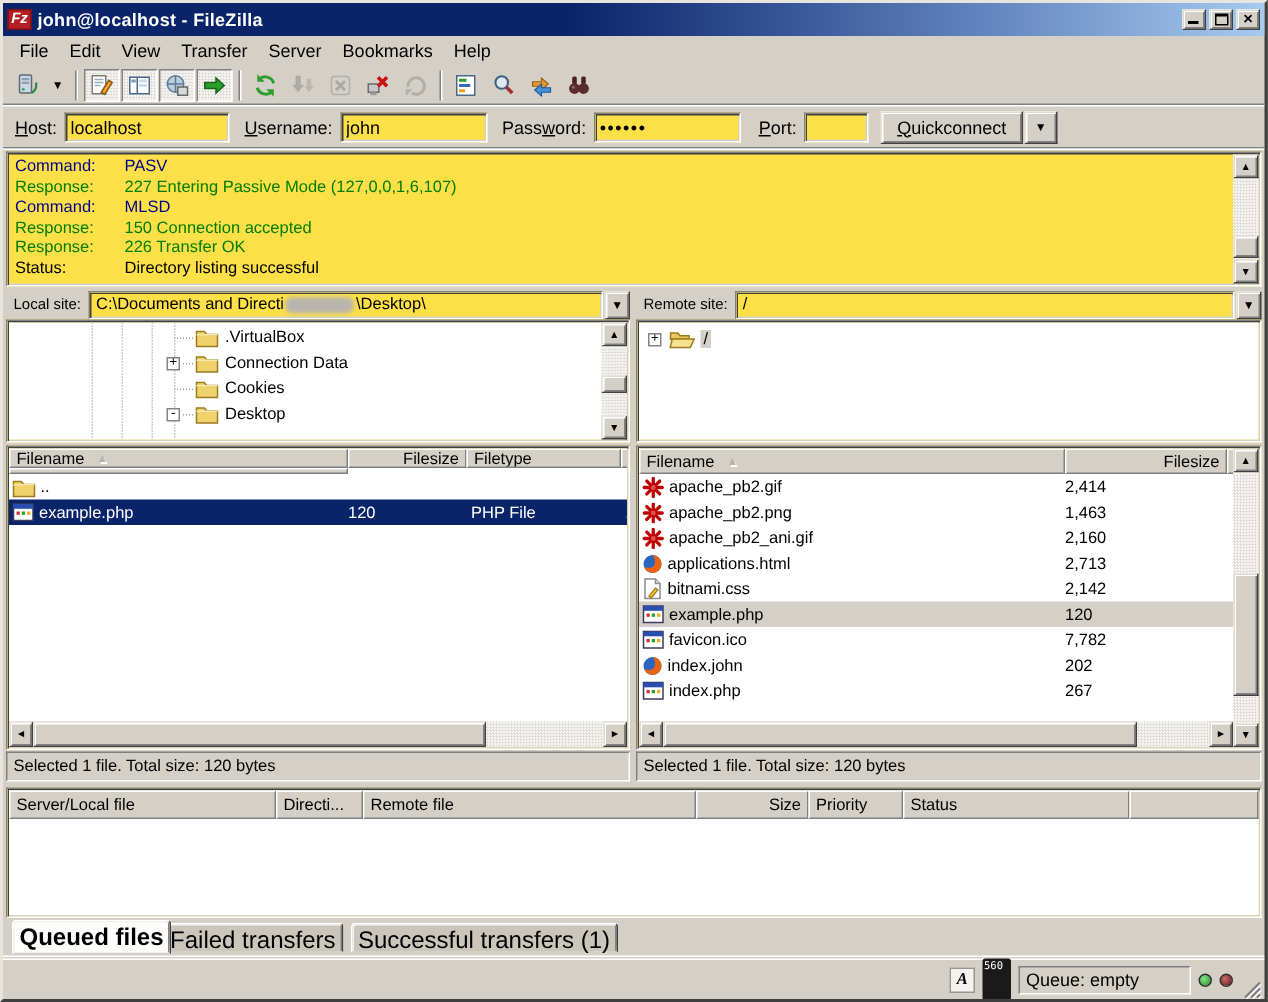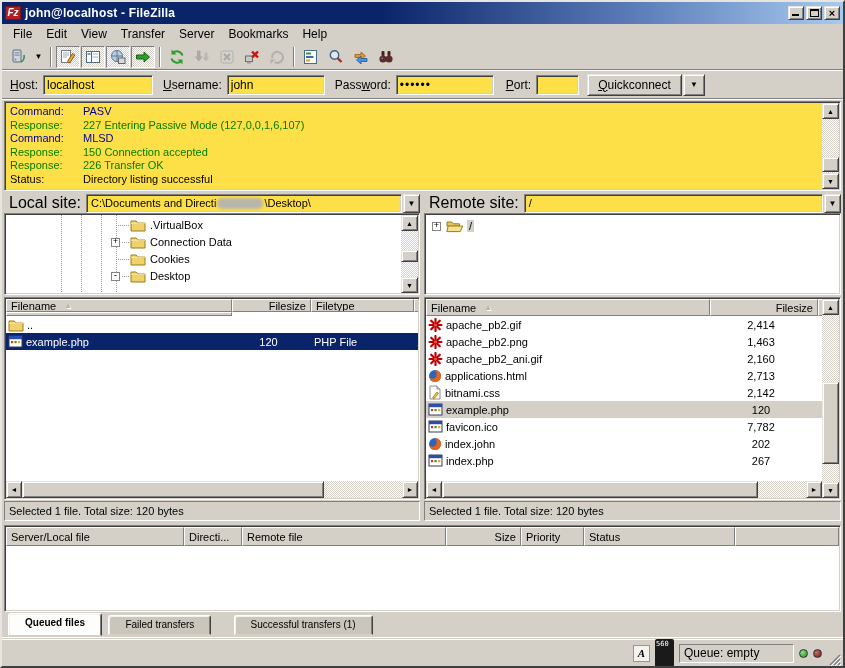--- a/index.html
+++ b/index.html
@@ -58,21 +58,21 @@
   
   .vscroll{position:absolute;width:17px;}
   .sb-btn{position:absolute;width:17px;height:16px;display:flex;align-items:center;justify-content:center;
     font-size:7px;color:#000;line-height:1;}
   .sb-thumb{position:absolute;left:0;width:17px;}
   .hscroll{position:relative;height:17px;flex:none;}
   .hs-btn{position:absolute;top:0;width:16px;height:17px;display:flex;align-items:center;justify-content:center;font-size:7px;}
   .hs-thumb{position:absolute;top:0;height:17px;}
   
   .siterow{position:absolute;top:191px;height:20px;display:flex;align-items:center;}
-  .site-label{font-size:16px;padding:2px 5px;flex:none;}
+  .site-label{font-size:10px;padding:2px 5px;flex:none;}
   .combo{flex:1;height:19px;display:flex;align-items:center;font-size:11px;padding:2px 2px 2px 4px;white-space:pre;overflow:hidden;}
   .combo-arrow{width:17px;height:19px;flex:none;display:flex;align-items:center;justify-content:center;font-size:8px;margin-left:1px;}
   .redacted{display:inline-block;width:46px;height:11px;background:#b9b5ae;border-radius:5px;filter:blur(1.5px);margin:0 1px;}
   
   .treepane{position:absolute;top:211px;height:82px;}
   .tree-inner{position:absolute;inset:1px;overflow:hidden;background:#fff;}
   .guide{position:absolute;top:0;bottom:0;width:1px;
     background-image:linear-gradient(#9a9a9a 50%,#0000 0);background-size:1px 2px;}
   .tree-row{position:absolute;left:0;right:0;height:17px;font-size:11px;}
   .tree-row .hconn{position:absolute;top:8px;height:1px;
@@ -90,31 +90,31 @@
   .hdrcell{background:#d4d0c8;border:1px solid;border-color:#fff #808080 #808080 #fff;
     font-size:11px;padding:1px 4px;display:flex;align-items:center;overflow:hidden;white-space:nowrap;}
   .hdrcell.num{justify-content:flex-end;}
   .sort-glyph{color:#b8b4ac;font-size:8px;margin-left:8px;text-shadow:1px 1px 0 #fff;}
   .fl-rows{flex:1;overflow:hidden;background:#fff;}
   .file-row{display:grid;height:17px;font-size:11px;align-items:center;}
   .file-row.sel-active{background:#0a246a;color:#fff;}
   .file-row.sel-inactive{background:#d4d0c8;}
   .cell-name{display:flex;align-items:center;gap:3px;padding-left:2px;overflow:hidden;white-space:nowrap;}
   .cell-name svg{flex:none;}
-  .cell-size{text-align:center;padding-right:6px;}
+  .cell-size{text-align:left;padding-right:6px;}
   .cell-type,.cell-last{padding-left:3px;overflow:hidden;white-space:nowrap;}
   .statusline{position:absolute;top:499px;height:20px;background:#d4d0c8;
     border:1px solid;border-color:#808080 #fff #fff #808080;font-size:11px;display:flex;align-items:center;padding-left:4px;}
   
   .queuepane{position:absolute;left:2px;top:523px;width:837px;height:87px;}
   .q-inner{position:absolute;inset:1px;background:#fff;display:flex;flex-direction:column;}
   .q-header{display:flex;height:19px;flex:none;}
   
   .tabsrow{position:absolute;left:0;top:611px;width:841px;height:25px;border-bottom:1px solid #fff;}
-  .tab{position:absolute;bottom:2px;font-size:10px;padding:3px 16px 4px;
+  .tab{position:absolute;bottom:2px;font-size:16px;padding:3px 4px 4px;
     border:1px solid;border-color:#fff #404040 #d4d0c8 #fff;box-shadow:inset 1px 1px 0 #f4f2ee,inset -1px 0 0 #808080;
     background:#cac6bc;border-radius:3px 3px 0 0;height:20px;margin-top:12px;}
   .tab.active{background:#fdfdfb;font-weight:bold;height:23px;bottom:1px;z-index:2;}
   
   .statusbar{position:absolute;left:0;top:637px;width:841px;height:27px;border-top:1px solid #fff;
     display:flex;align-items:center;justify-content:flex-end;padding:0 2px 0 4px;gap:5px;}
   .dt-icon{width:17px;height:17px;background:#f4f2ee;border:1px solid #9a968e;display:flex;align-items:center;justify-content:center;
     font-size:11px;font-style:italic;font-weight:bold;font-family:"Liberation Serif",serif;}
   .speed-badge{min-width:19px;height:28px;background:#1a1a1a;border-radius:2px;color:#fff;
     font-size:7px;line-height:11px;text-align:left;padding:0 1px;font-family:"DejaVu Sans Mono",monospace;}
@@ -597,21 +597,21 @@
   </div>
 
   <div class="statusline" style="left:2px;width:416px;">Selected 1 file. Total size: 120 bytes</div>
   <div class="statusline" style="left:422px;width:417px;">Selected 1 file. Total size: 120 bytes</div>
 
   <div class="queuepane sunken">
     <div class="q-inner">
       <div class="q-header" id="queueheader">
           <div class="hdrcell" style="width: 178px; flex: 0 0 auto;">Server/Local file</div>
           <div class="hdrcell" style="width: 58px; flex: 0 0 auto;">Directi...</div>
-          <div class="hdrcell" style="width: 204px; flex: 0 0 auto;">Remote file</div>
+          <div class="hdrcell" style="width: 222px; flex: 0 0 auto;">Remote file</div>
           <div class="hdrcell num" style="width: 75px; flex: 0 0 auto;">Size</div>
           <div class="hdrcell" style="width: 63px; flex: 0 0 auto;">Priority</div>
           <div class="hdrcell" style="width: 151px; flex: 0 0 auto;">Status</div>
           <div class="hdrcell" style="flex: 1 1 0%;"></div>
         </div>
       <div style="flex:1;background:#fff;"></div>
     </div>
   </div>
 
   <div class="tabsrow" id="tabsrow">

